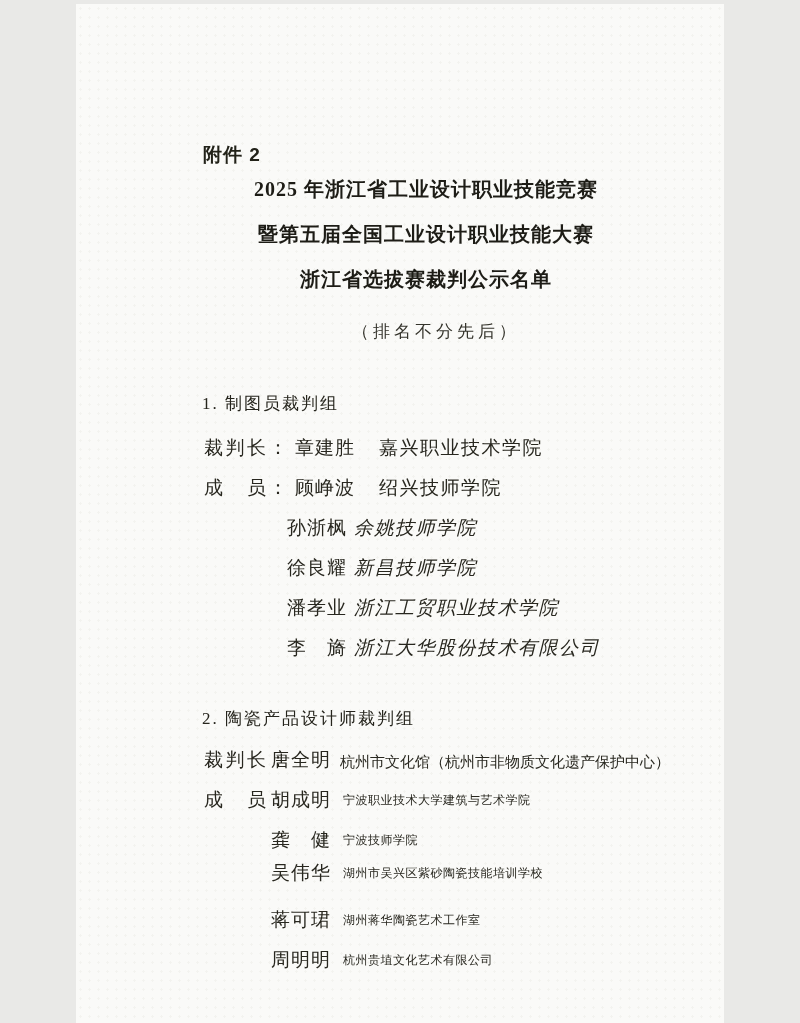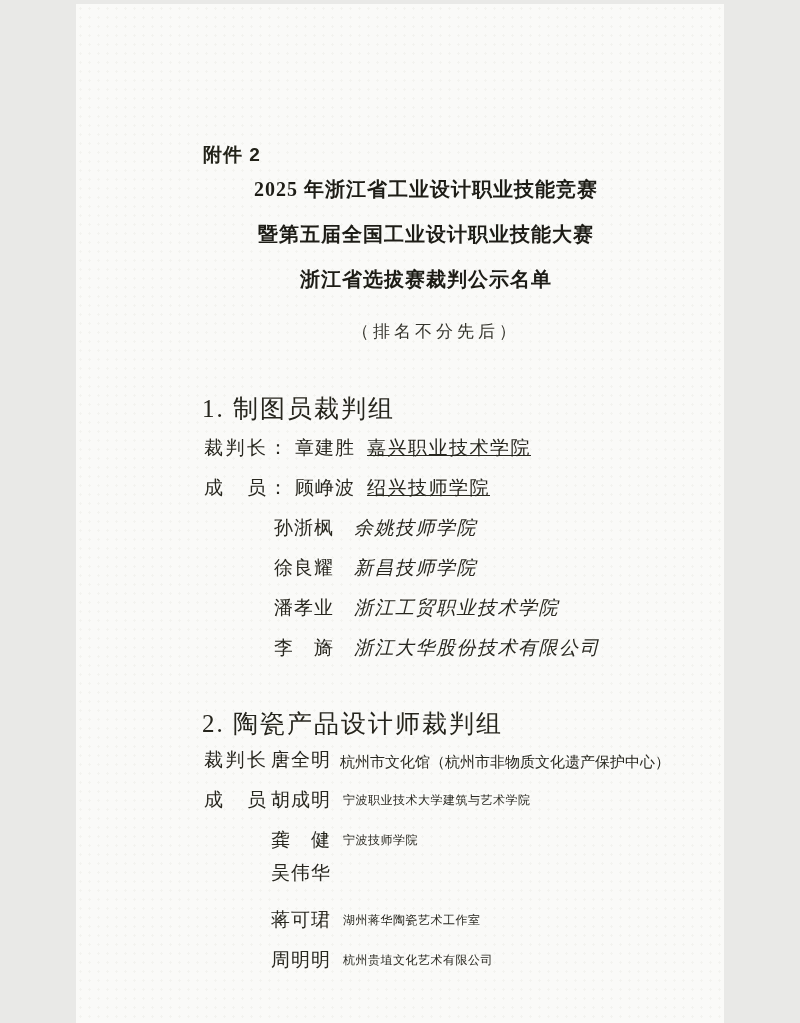--- a/index.html
+++ b/index.html
@@ -55,42 +55,42 @@
     position: absolute;
     left: 0;
     width: 800px;
   }
   #section-1 { top: 388px; height: 290px; }
   #section-2 { top: 703px; height: 290px; }
   .sec-heading {
     position: absolute;
     left: 126px;
     top: 0;
-    font-size: 25px;
+    font-size: 17px;
     letter-spacing: 2px;
     color: #26251d;
   }
   .row {
     position: absolute;
     left: 0;
     width: 800px;
     height: 28px;
     line-height: 28px;
     font-size: 19px;
     white-space: nowrap;
   }
   .row span { position: absolute; top: 0; }
   .role-label { left: 128px; letter-spacing: 2.5px; }
   .judge-name { letter-spacing: 1px; }
   .judge-inst { letter-spacing: 1.5px; }
 
   
   #section-1 .row-labeled .judge-name { left: 219px; }
-  #section-1 .row-labeled .judge-inst { left: 291px; text-decoration: underline; }
-  #section-1 .row-plain  .judge-name { left: 198px; }
+  #section-1 .row-labeled .judge-inst { left: 303px; }
+  #section-1 .row-plain  .judge-name { left: 211px; }
   #section-1 .row-plain  .judge-inst { left: 278px; font-style: italic; }
   
   #section-2 .judge-name { left: 195px; }
   #section-2 .judge-inst { left: 267px; font-size: 12px; letter-spacing: 0.5px; }
   #section-2 .inst-small .judge-inst {
     left: 264px;
     font-size: 15px;
     letter-spacing: 0;
     top: 2px;
   }
@@ -167,20 +167,21 @@
       <span class="role-label">成　员：</span>
       <span class="judge-name">胡成明</span>
       <span class="judge-inst">宁波职业技术大学建筑与艺术学院</span>
     </div>
     <div class="row row-plain rt2">
       <span class="judge-name">龚　健</span>
       <span class="judge-inst">宁波技师学院</span>
     </div>
     <div class="row row-plain rt3">
       <span class="judge-name">吴伟华</span>
+      <span class="judge-inst">湖州市吴兴区紫砂陶瓷技能培训学校</span>
     </div>
     <div class="row row-plain rt4">
       <span class="judge-name">蒋可珺</span>
       <span class="judge-inst">湖州蒋华陶瓷艺术工作室</span>
     </div>
     <div class="row row-plain rt5">
       <span class="judge-name">周明明</span>
       <span class="judge-inst">杭州贵埴文化艺术有限公司</span>
     </div>
   </div>

